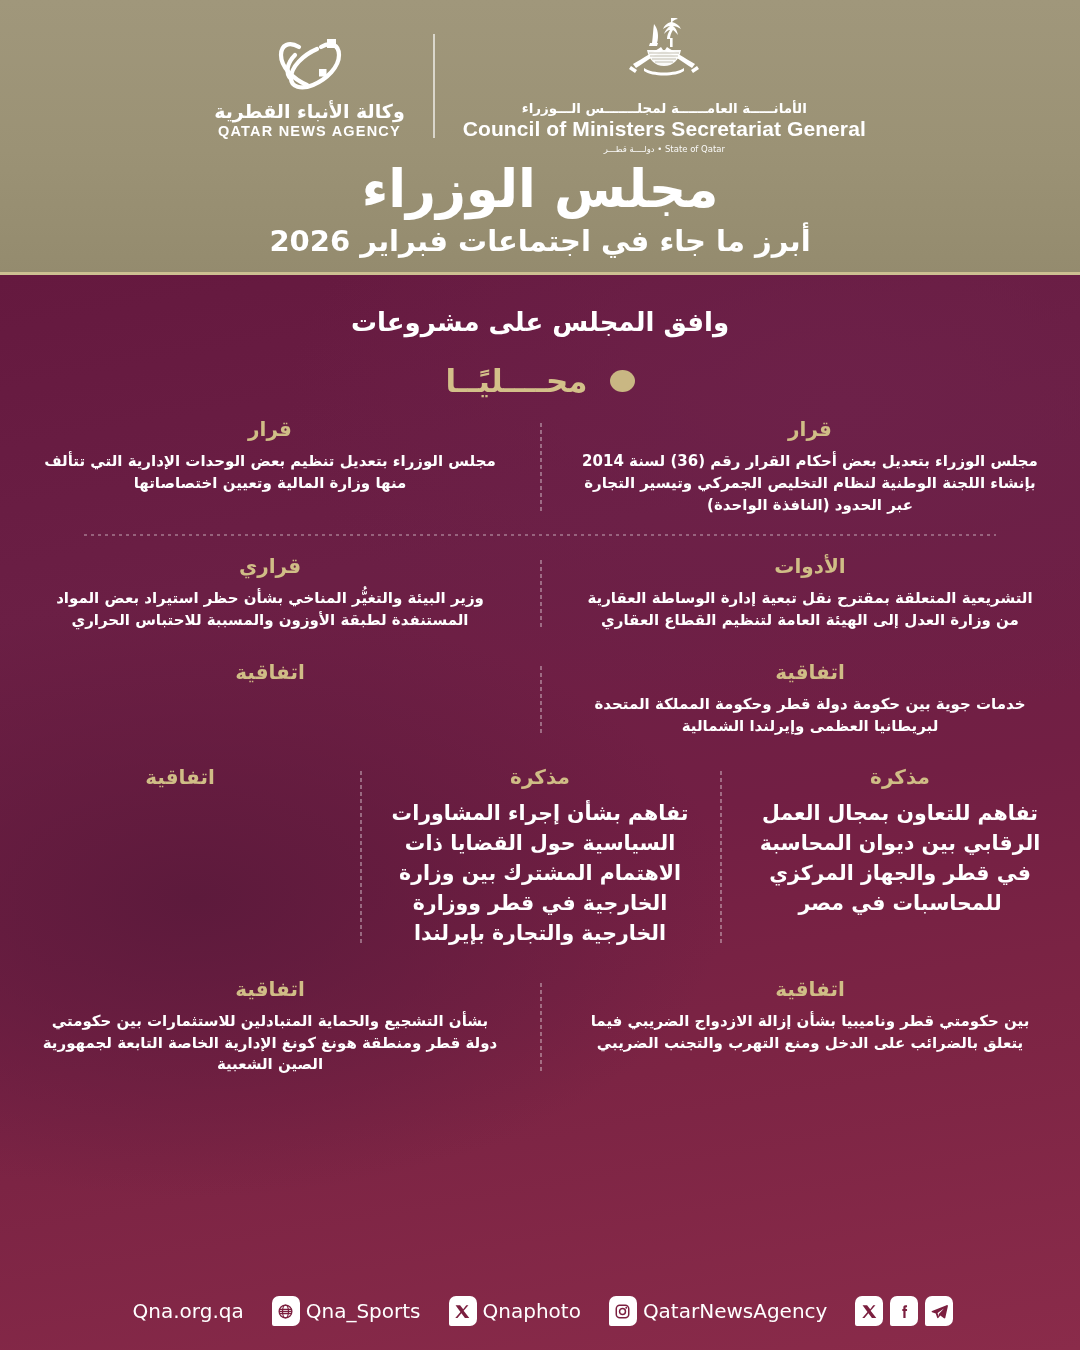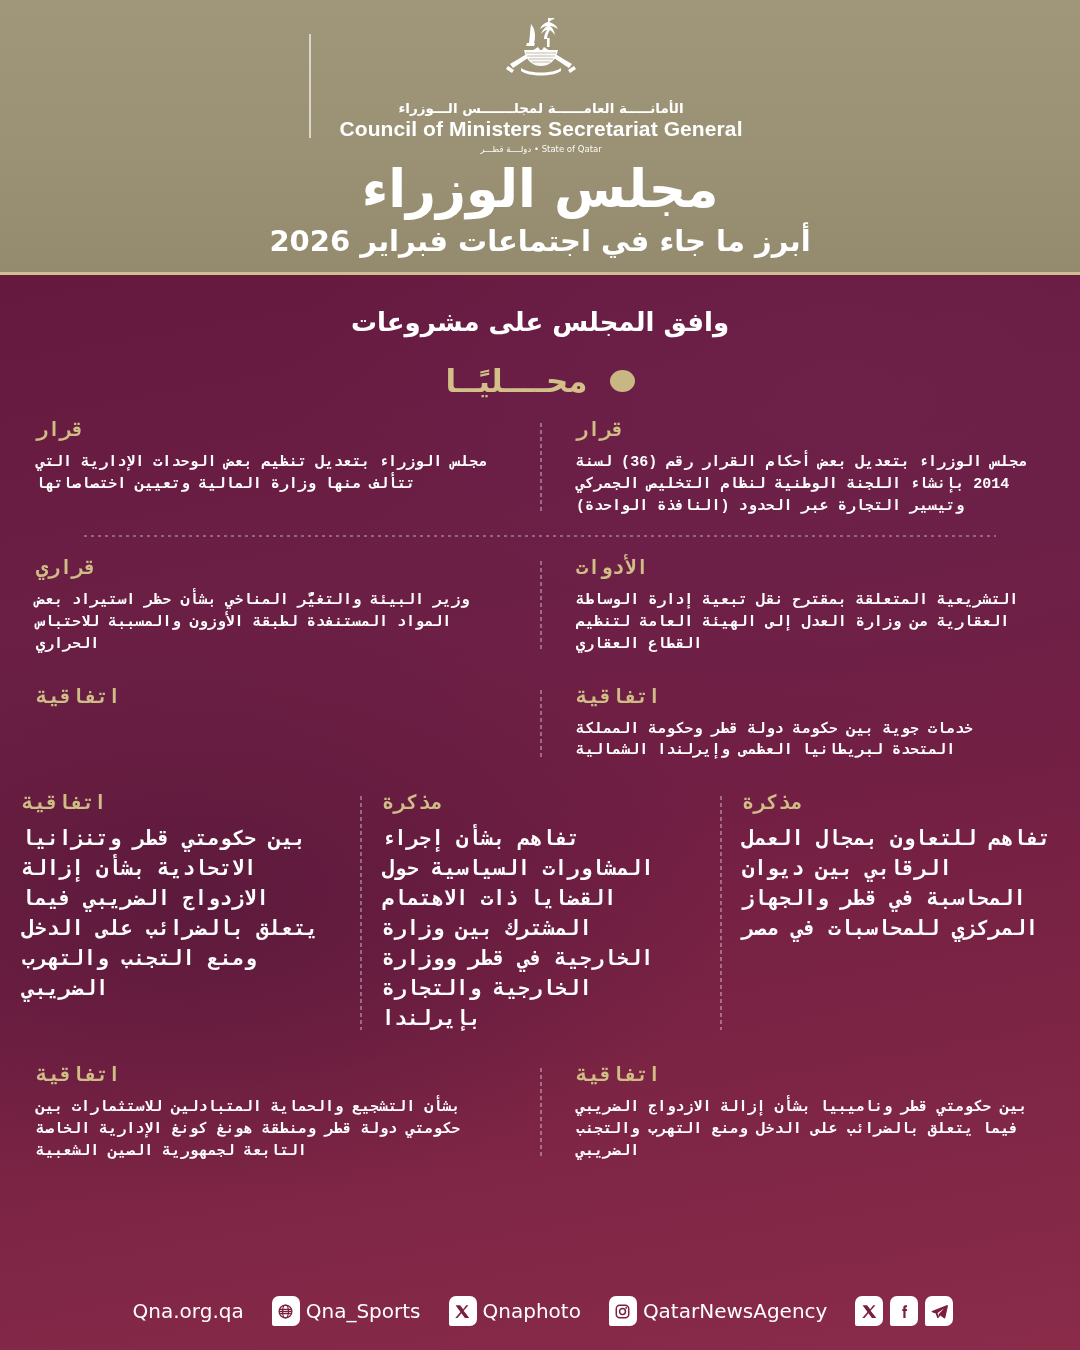--- a/index.html
+++ b/index.html
@@ -106,23 +106,22 @@
 
   .row {
     display:flex; width:1080px;
     position:relative;
   }
   .row.two > .cell { width:50%; }
   .row.three > .cell { width:33.3333%; }
 
   .cell {
     padding:18px 36px 10px 36px;
-    text-align:left;
+    text-align:center;
     position:relative;
-    font-family:Liberation Mono, monospace;
   }
   .row.three .cell { padding-left:22px; padding-right:22px; }
 
   .kicker {
     color:#d0bd86; font-size:20px; font-weight:700; margin-bottom:10px;
   }
   .body-text {
     color:#ffffff; font-size:15px; font-weight:700; line-height:1.45;
   }
   .row.three .body-text { font-size:20.5px; line-height:1.46; }
@@ -199,20 +198,33 @@
             <path d="M22 35 L52 35 M23 38 L51 38 M25 41 L49 41 M28 44 L46 44"></path>
           </g>
         </svg>
         <div class="cms-ar">الأمانـــــة العامــــــة لمجلـــــــس الـــوزراء</div>
         <div class="cms-en">Council of Ministers Secretariat General</div>
         <div class="cms-state">دولــــة قطـــر • State of Qatar</div>
       </div>
 
       <div class="logo-div"></div>
 
+      <div class="logo-right">
+        <svg class="qna-mark" viewBox="0 0 80 62">
+          <g fill="none" stroke="#ffffff" stroke-width="4.2" stroke-linecap="round">
+            <path d="M52 14 C62 8 70 12 70 22 C70 34 58 46 44 52 C32 57 22 54 22 45 C22 34 34 22 48 16"></path>
+            <path d="M30 14 C20 8 12 12 12 22 C12 34 24 46 38 52"></path>
+            <path d="M26 22 C18 30 16 40 22 46"></path>
+          </g>
+          <rect x="58" y="6" width="9" height="9" fill="#ffffff"></rect>
+          <rect x="50" y="36" width="7.5" height="7.5" fill="#ffffff"></rect>
+        </svg>
+        <div class="qna-ar">وكالة الأنباء القطرية</div>
+        <div class="qna-en">QATAR NEWS AGENCY</div>
+      </div>
 
     </div>
 
     <div class="main-title">مجلس الوزراء</div>
     <div class="sub-title">أبرز ما جاء في اجتماعات فبراير 2026</div>
   </div>
   <div class="header-rule"></div>
 
   <div class="content">
     <div class="approved">وافق المجلس على مشروعات</div>
@@ -266,21 +278,20 @@
       <div class="cell">
         <div class="kicker">مذكرة</div>
         <div class="body-text">تفاهم للتعاون بمجال العمل الرقابي بين ديوان المحاسبة في قطر والجهاز المركزي للمحاسبات في مصر</div>
       </div>
       <div class="cell">
         <div class="kicker">مذكرة</div>
         <div class="body-text">تفاهم بشأن إجراء المشاورات السياسية حول القضايا ذات الاهتمام المشترك بين وزارة الخارجية في قطر ووزارة الخارجية والتجارة بإيرلندا</div>
       </div>
       <div class="cell">
         <div class="kicker">اتفاقية</div>
-        <div class="body-text">بين حكومتي قطر وتنزانيا الاتحادية بشأن إزالة الازدواج الضريبي فيما يتعلق بالضرائب على الدخل ومنع التجنب والتهرب الضريبي</div>
       </div>
     </div>
 
     <div class="row two">
       <div class="vsep c1"></div>
       <div class="cell">
         <div class="kicker">اتفاقية</div>
         <div class="body-text">بين حكومتي قطر وناميبيا بشأن إزالة الازدواج الضريبي فيما يتعلق بالضرائب على الدخل ومنع التهرب والتجنب الضريبي</div>
       </div>
       <div class="cell">

